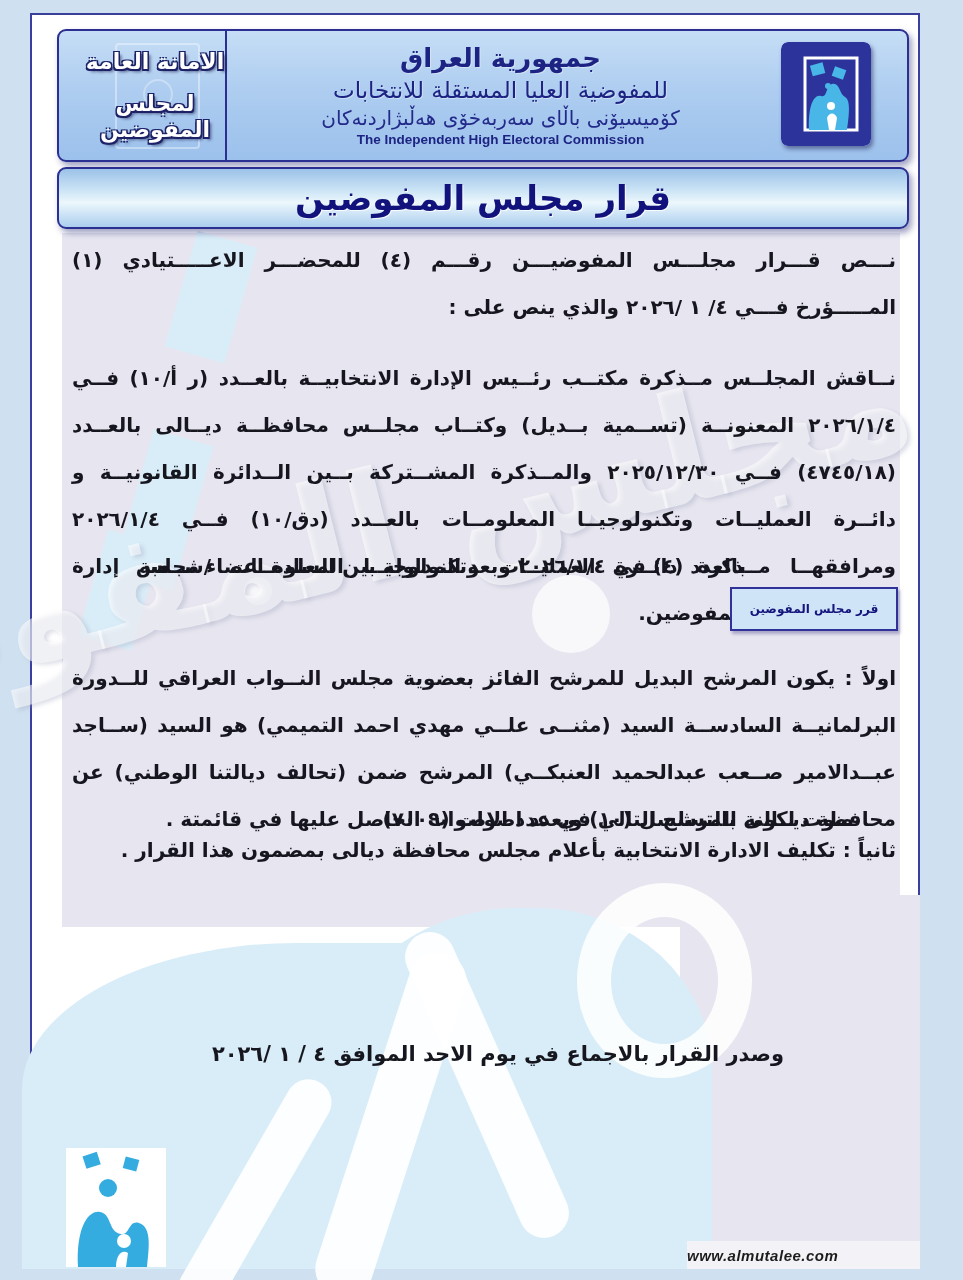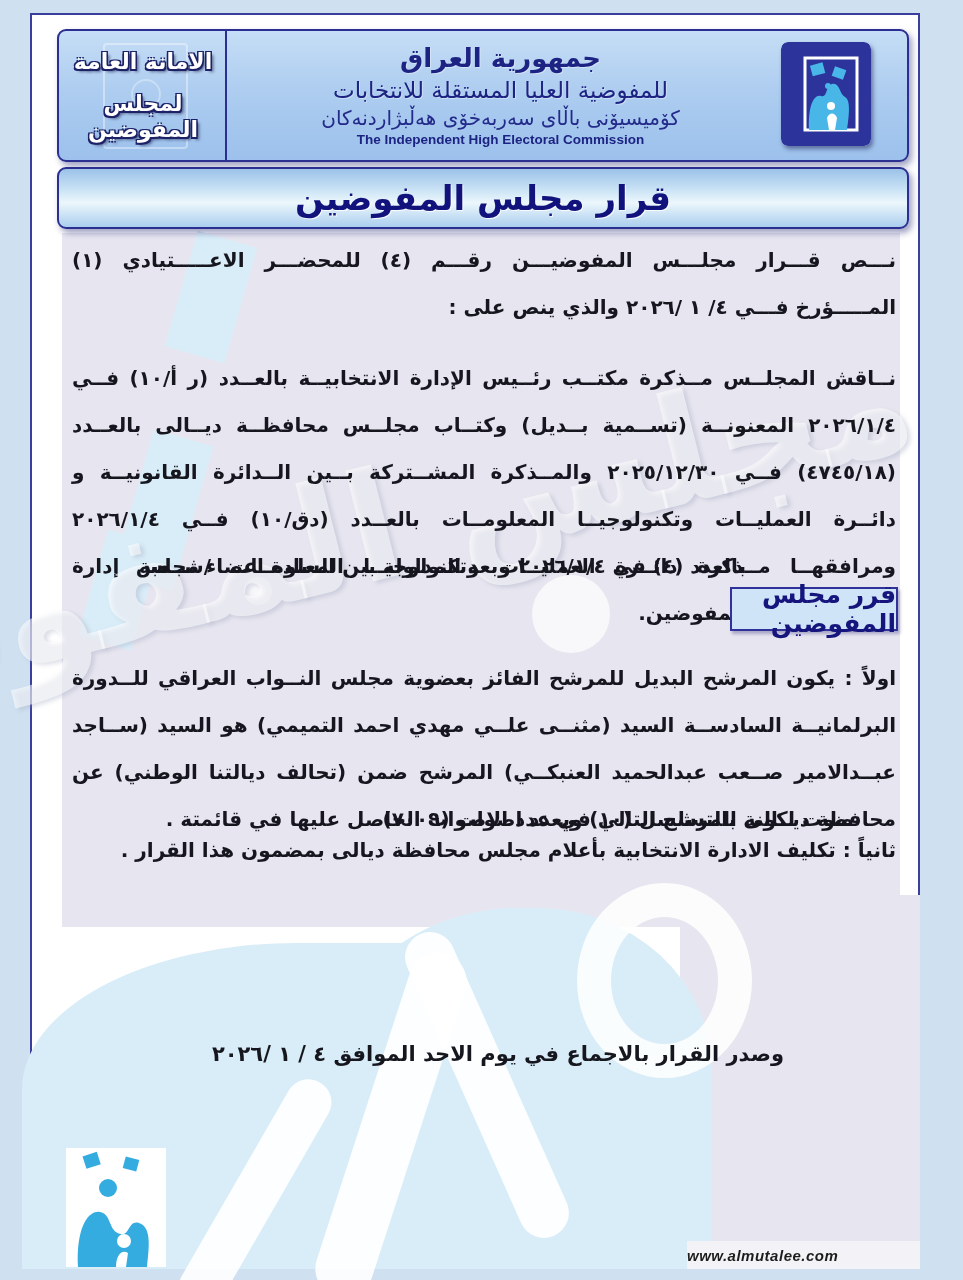--- a/index.html
+++ b/index.html
@@ -31,21 +31,21 @@
   }
   .hdr-center {
     position: absolute; right: 150px; left: 185px; top: 3px;
     text-align: center; color: #1d2383; direction: rtl; margin-top: 8px;
   }
   .hdr-center .l1 { font-size: 26px; font-weight: bold; line-height: 32px; text-shadow: 1px 1px 0 rgba(255,255,255,.35); }
   .hdr-center .l2 { font-size: 23px; font-weight: normal; line-height: 32px; text-shadow: 1px 1px 0 rgba(255,255,255,.35); }
   .hdr-center .l3 { font-size: 20px; font-weight: normal; line-height: 24px; color: #232a8a; }
   .hdr-center .l4 { font-size: 13.5px; font-weight: bold; line-height: 20px; font-family: "Liberation Sans", sans-serif; text-align: center; }
   .hdr-right {
-    position: absolute; left: 4px; top: 0; bottom: 0; width: 160px;
+    position: absolute; left: 16px; top: 0; bottom: 0; width: 160px;
     display: flex; flex-direction: column; justify-content: center; gap: 16px;
     text-align: center; direction: rtl;
   }
   .hdr-right .ghost-logo {
     position: absolute; left: 40px; top: 12px; width: 85px; height: 106px;
     border: 2px solid rgba(255,255,255,.38); border-radius: 4px;
   }
   .hdr-right .ghost-logo::after{
     content:""; position:absolute; left:26px; top:34px; width:26px; height:26px;
     border:2px solid rgba(255,255,255,.32); border-radius:50%;
@@ -109,21 +109,21 @@
   .p-first-tail { top: 781px; text-align: right; padding-right: 42px; }
   .p-second { top: 812px; text-align: right; }
   .p-third { top: 858px; text-align: right; }
   .p-closing { top: 1016px; text-align: right; padding-right: 112px; font-size: 21px; }
   .decision-box {
     position: absolute; left: 698px; top: 572px; width: 168px; height: 44px;
     background: #cfe5f7; border: 2px solid #31319a;
     box-shadow: 2px 3px 3px rgba(50,50,120,.35);
     display: flex; align-items: center; justify-content: center;
   }
-  .decision-box span { font-size: 25px; font-weight: bold; color: #15157d; direction: rtl; }
+  .decision-box span { font-size: 12px; font-weight: bold; color: #15157d; direction: rtl; }
   
   .logo-bottom { position: absolute; left: 34px; top: 1133px; width: 100px; height: 119px; }
   .footer-strip {
     position: absolute; left: 655px; top: 1226px; width: 233px; height: 28px;
     background: #f3f3f7;
     display: flex; align-items: center; justify-content: flex-end; padding-right: 20px;
   }
   .footer-strip span {
     direction: ltr; font-family: "Liberation Sans", sans-serif;
     font-style: italic; font-weight: bold; font-size: 15px; color: #1c1c1c; letter-spacing: .5px;

